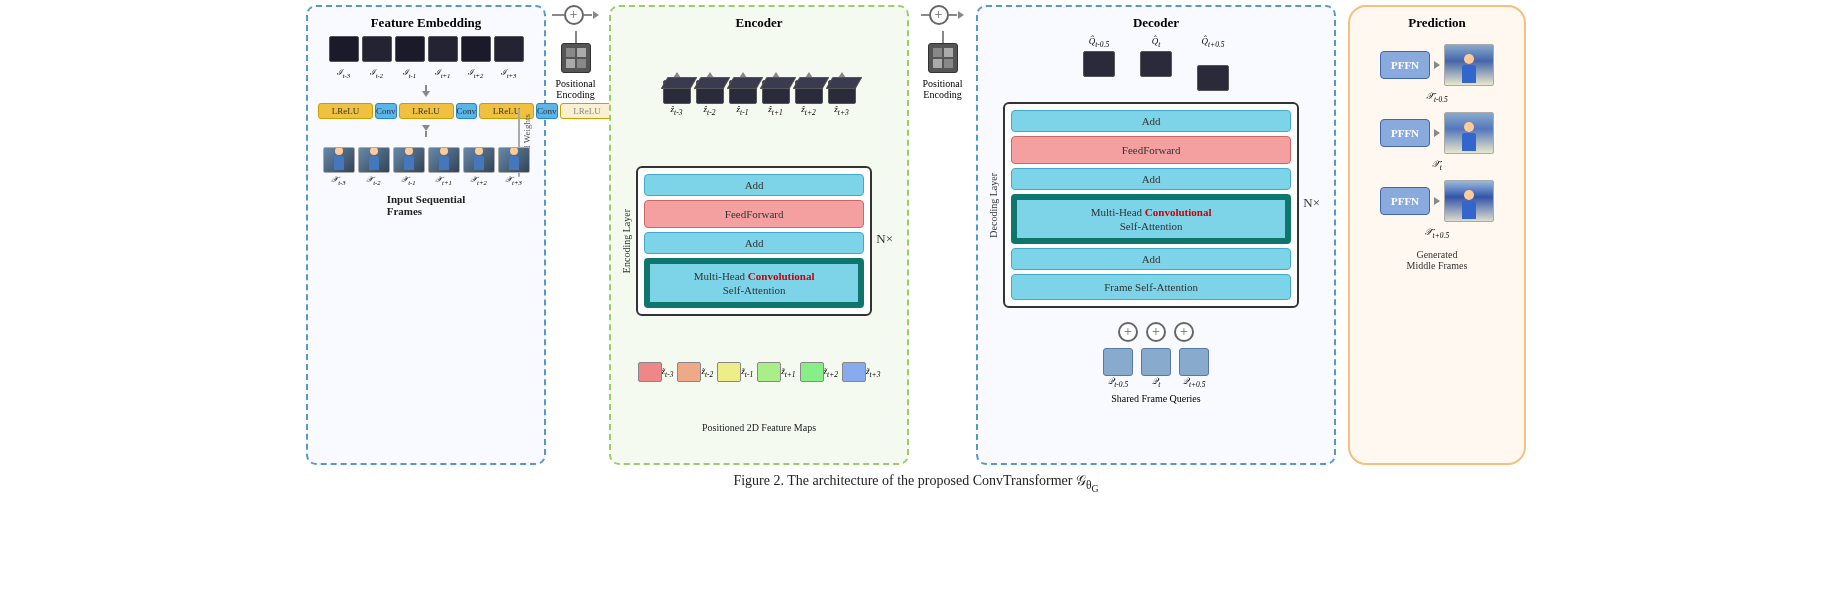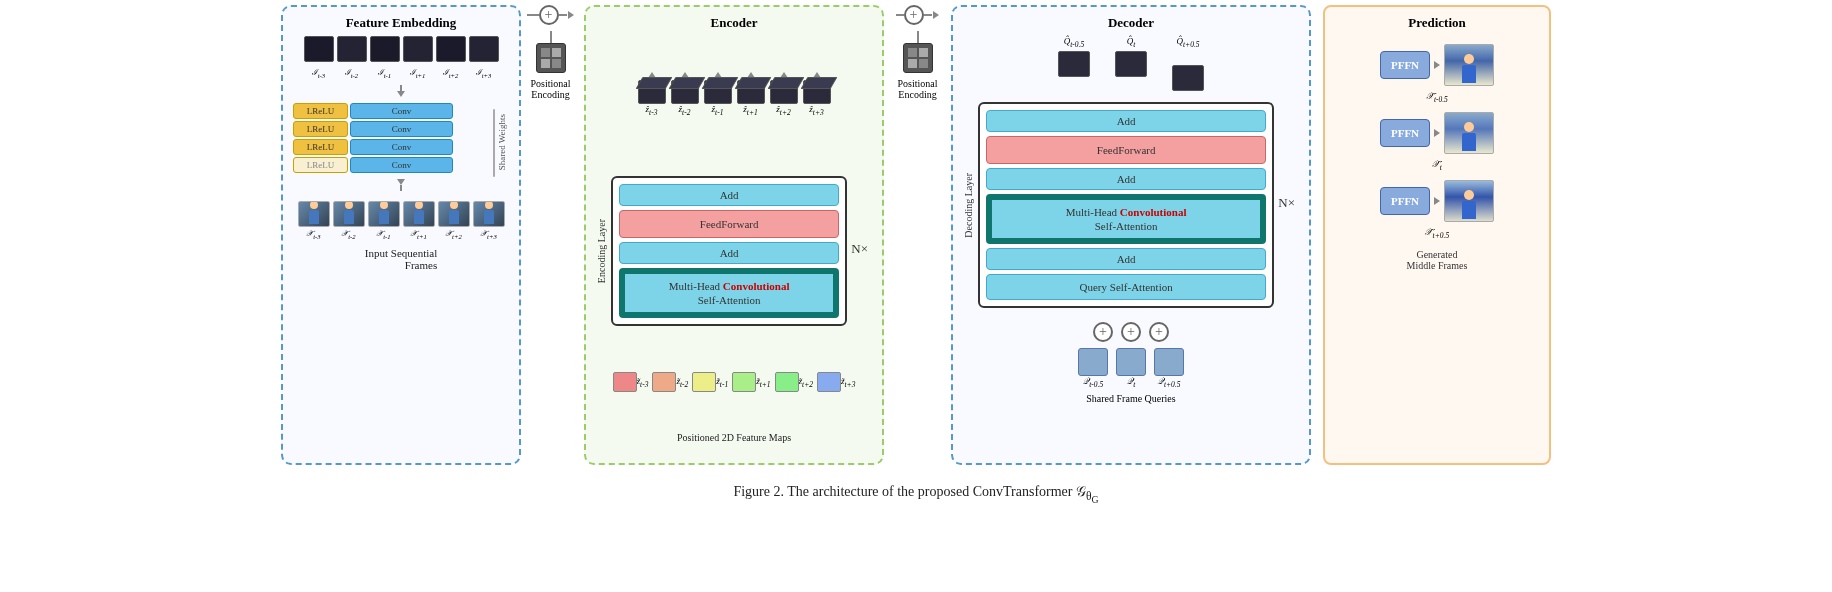--- a/index.html
+++ b/index.html
@@ -61,21 +61,21 @@
     .frame-label-item {
       width: 30px;
       text-align: center;
       font-size: 9px;
       font-style: italic;
     }
 
     
     .conv-stack {
       display: flex;
-      flex-direction: column;
+      flex-direction: row;
       gap: 2px;
       margin: 4px 0;
       width: 160px;
       align-items: center;
     }
 
     .conv-layer {
       display: flex;
       flex-direction: row;
       width: 100%;
@@ -129,23 +129,24 @@
     .input-img-label {
       width: 32px;
       text-align: center;
       font-size: 8px;
       font-style: italic;
       margin-top: 2px;
     }
 
     .section-bottom-label {
       font-size: 11px;
-      text-align: right;
+      text-align: left;
       margin-top: 6px;
       color: #222;
+      font-weight: bold;
     }
 
     
     .encoder-section {
       border: 2px dashed #9bcc6a;
       border-radius: 10px;
       padding: 8px 10px 6px 10px;
       position: relative;
       background: #f5faf0;
       width: 300px;
@@ -375,24 +376,24 @@
       width: 32px;
       height: 26px;
       background: #2a2a3a;
       border: 1px solid #555;
       border-radius: 2px;
     }
 
     
     .prediction-section {
       border: 2px solid #f4c080;
-      border-radius: 8px;
+      border-radius: 18px;
       padding: 8px 10px 6px 10px;
       background: #fff8f0;
-      width: 228px;
+      width: 178px;
       min-height: 460px;
       display: flex;
       flex-direction: column;
       align-items: center;
       margin-left: 4px;
     }
 
     .pffn-box {
       background: #88aadd;
       border: 1px solid #4466aa;
@@ -755,21 +756,21 @@
             </svg>
           </div>
         </div>
         <div style="font-size:10px;text-align:center;margin-top:3px;white-space:nowrap">Positional<br>Encoding</div>
       </div>
     </div>
 
     <div class="encoder-section">
       <div class="section-title">Encoder</div>
 
-      <div style="margin-bottom:13px">
+      <div style="margin-bottom:3px">
         <div class="up-arrows-row">
           <div class="up-arrow-item">
               <div class="v-arrow-head-up" style="border-bottom-color:#888"></div>
             </div>
           <div class="up-arrow-item">
               <div class="v-arrow-head-up" style="border-bottom-color:#888"></div>
             </div>
           <div class="up-arrow-item">
               <div class="v-arrow-head-up" style="border-bottom-color:#888"></div>
             </div>
@@ -916,21 +917,21 @@
 
             <div class="add-bar">Add</div>
 
             <div class="multi-head-bar">
               <span>Multi-Head <span class="convolutional-red">Convolutional</span></span>
               <span>Self-Attention</span>
             </div>
 
             <div class="add-bar">Add</div>
 
-            <div class="query-sa-bar">Query Self-Attention</div>
+            <div class="query-sa-bar">Frame Self-Attention</div>
           </div>
         </div>
         <div class="nx-annotation">N×</div>
       </div>
 
       <div style="margin-top:4px">
         <div class="queries-row">
           <div style="display:flex;flex-direction:column;align-items:center;gap:2px">
             <div class="plus-circle">
                 <span>+</span>
@@ -1011,16 +1012,16 @@
           </div>
           <div class="result-label">𝒳̂<sub>t+0.5</sub></div>
         </div>
       </div>
 
       <div class="generated-label" style="margin-top:10px">Generated<br>Middle Frames</div>
     </div>
 
   </div>
 
-  <div style="margin-top:19px;font-size:14px;text-align:center;color:#222;padding-bottom:6px">
+  <div style="margin-top:8px;font-size:14px;text-align:center;color:#222;padding-bottom:6px">
     <span>Figure 2.   The architecture of the proposed ConvTransformer 𝒢<sub>θ<sub>G</sub></sub></span>
   </div>
 </div>
 
 </body></html>

